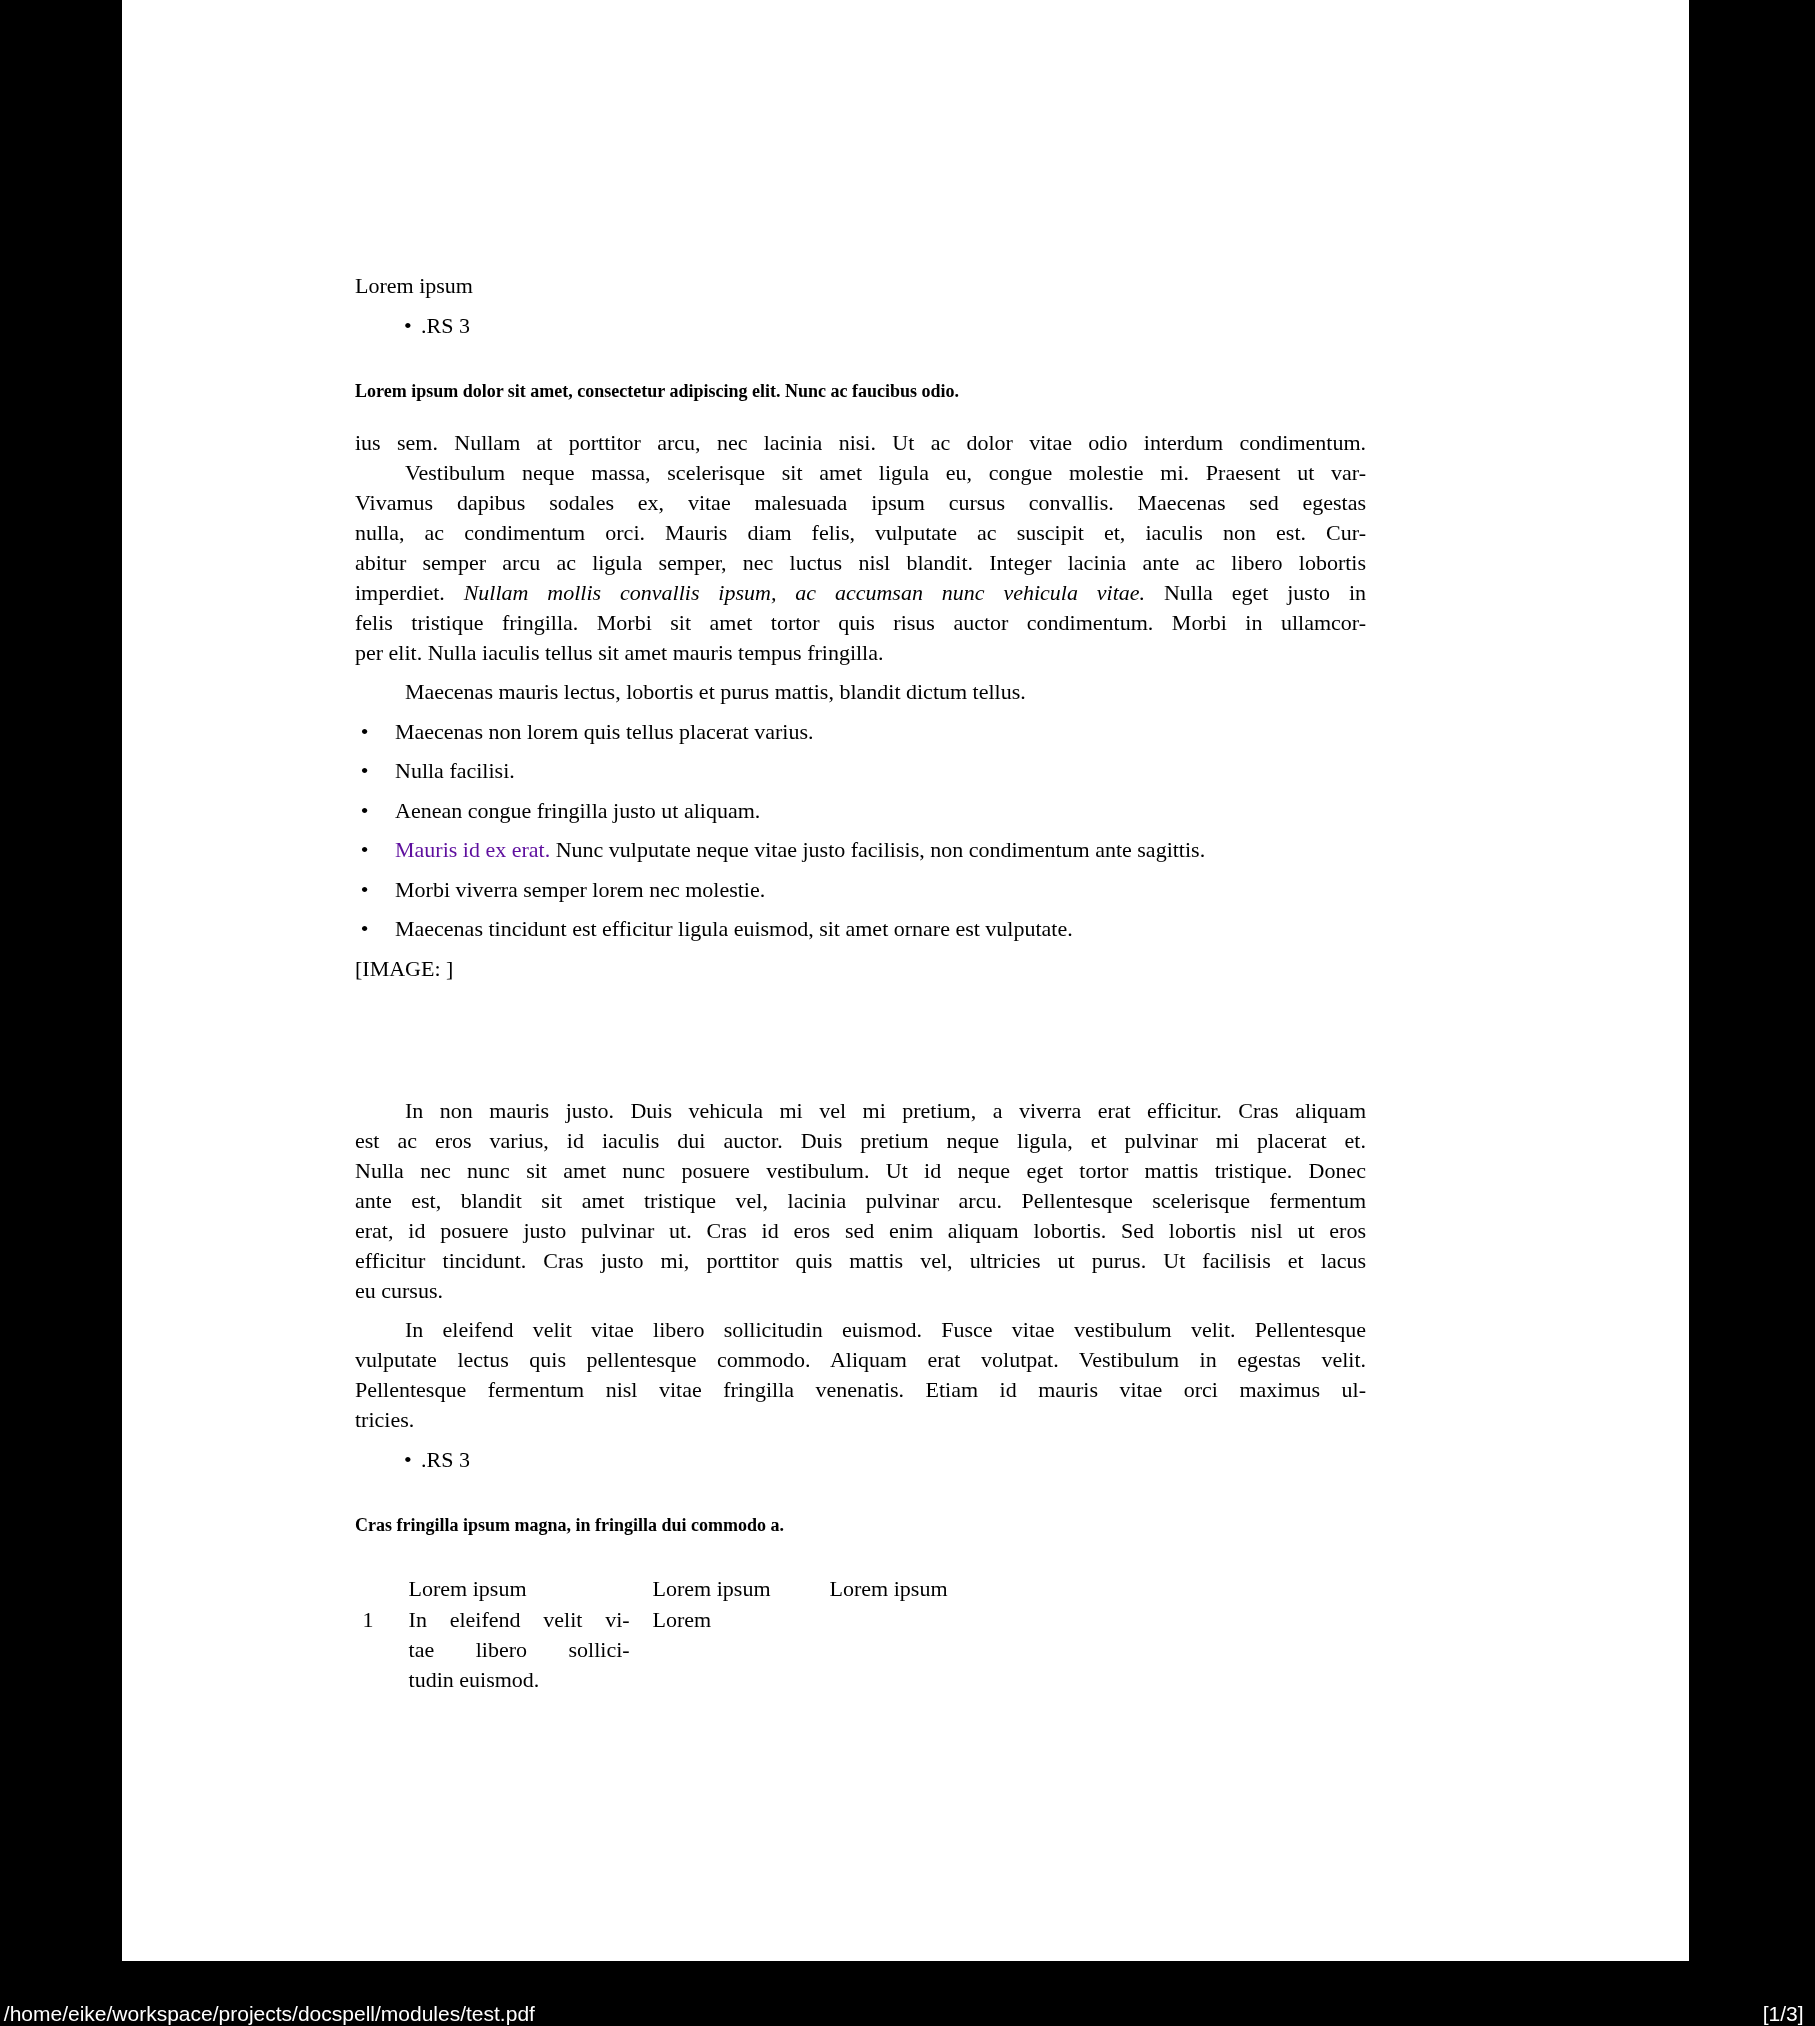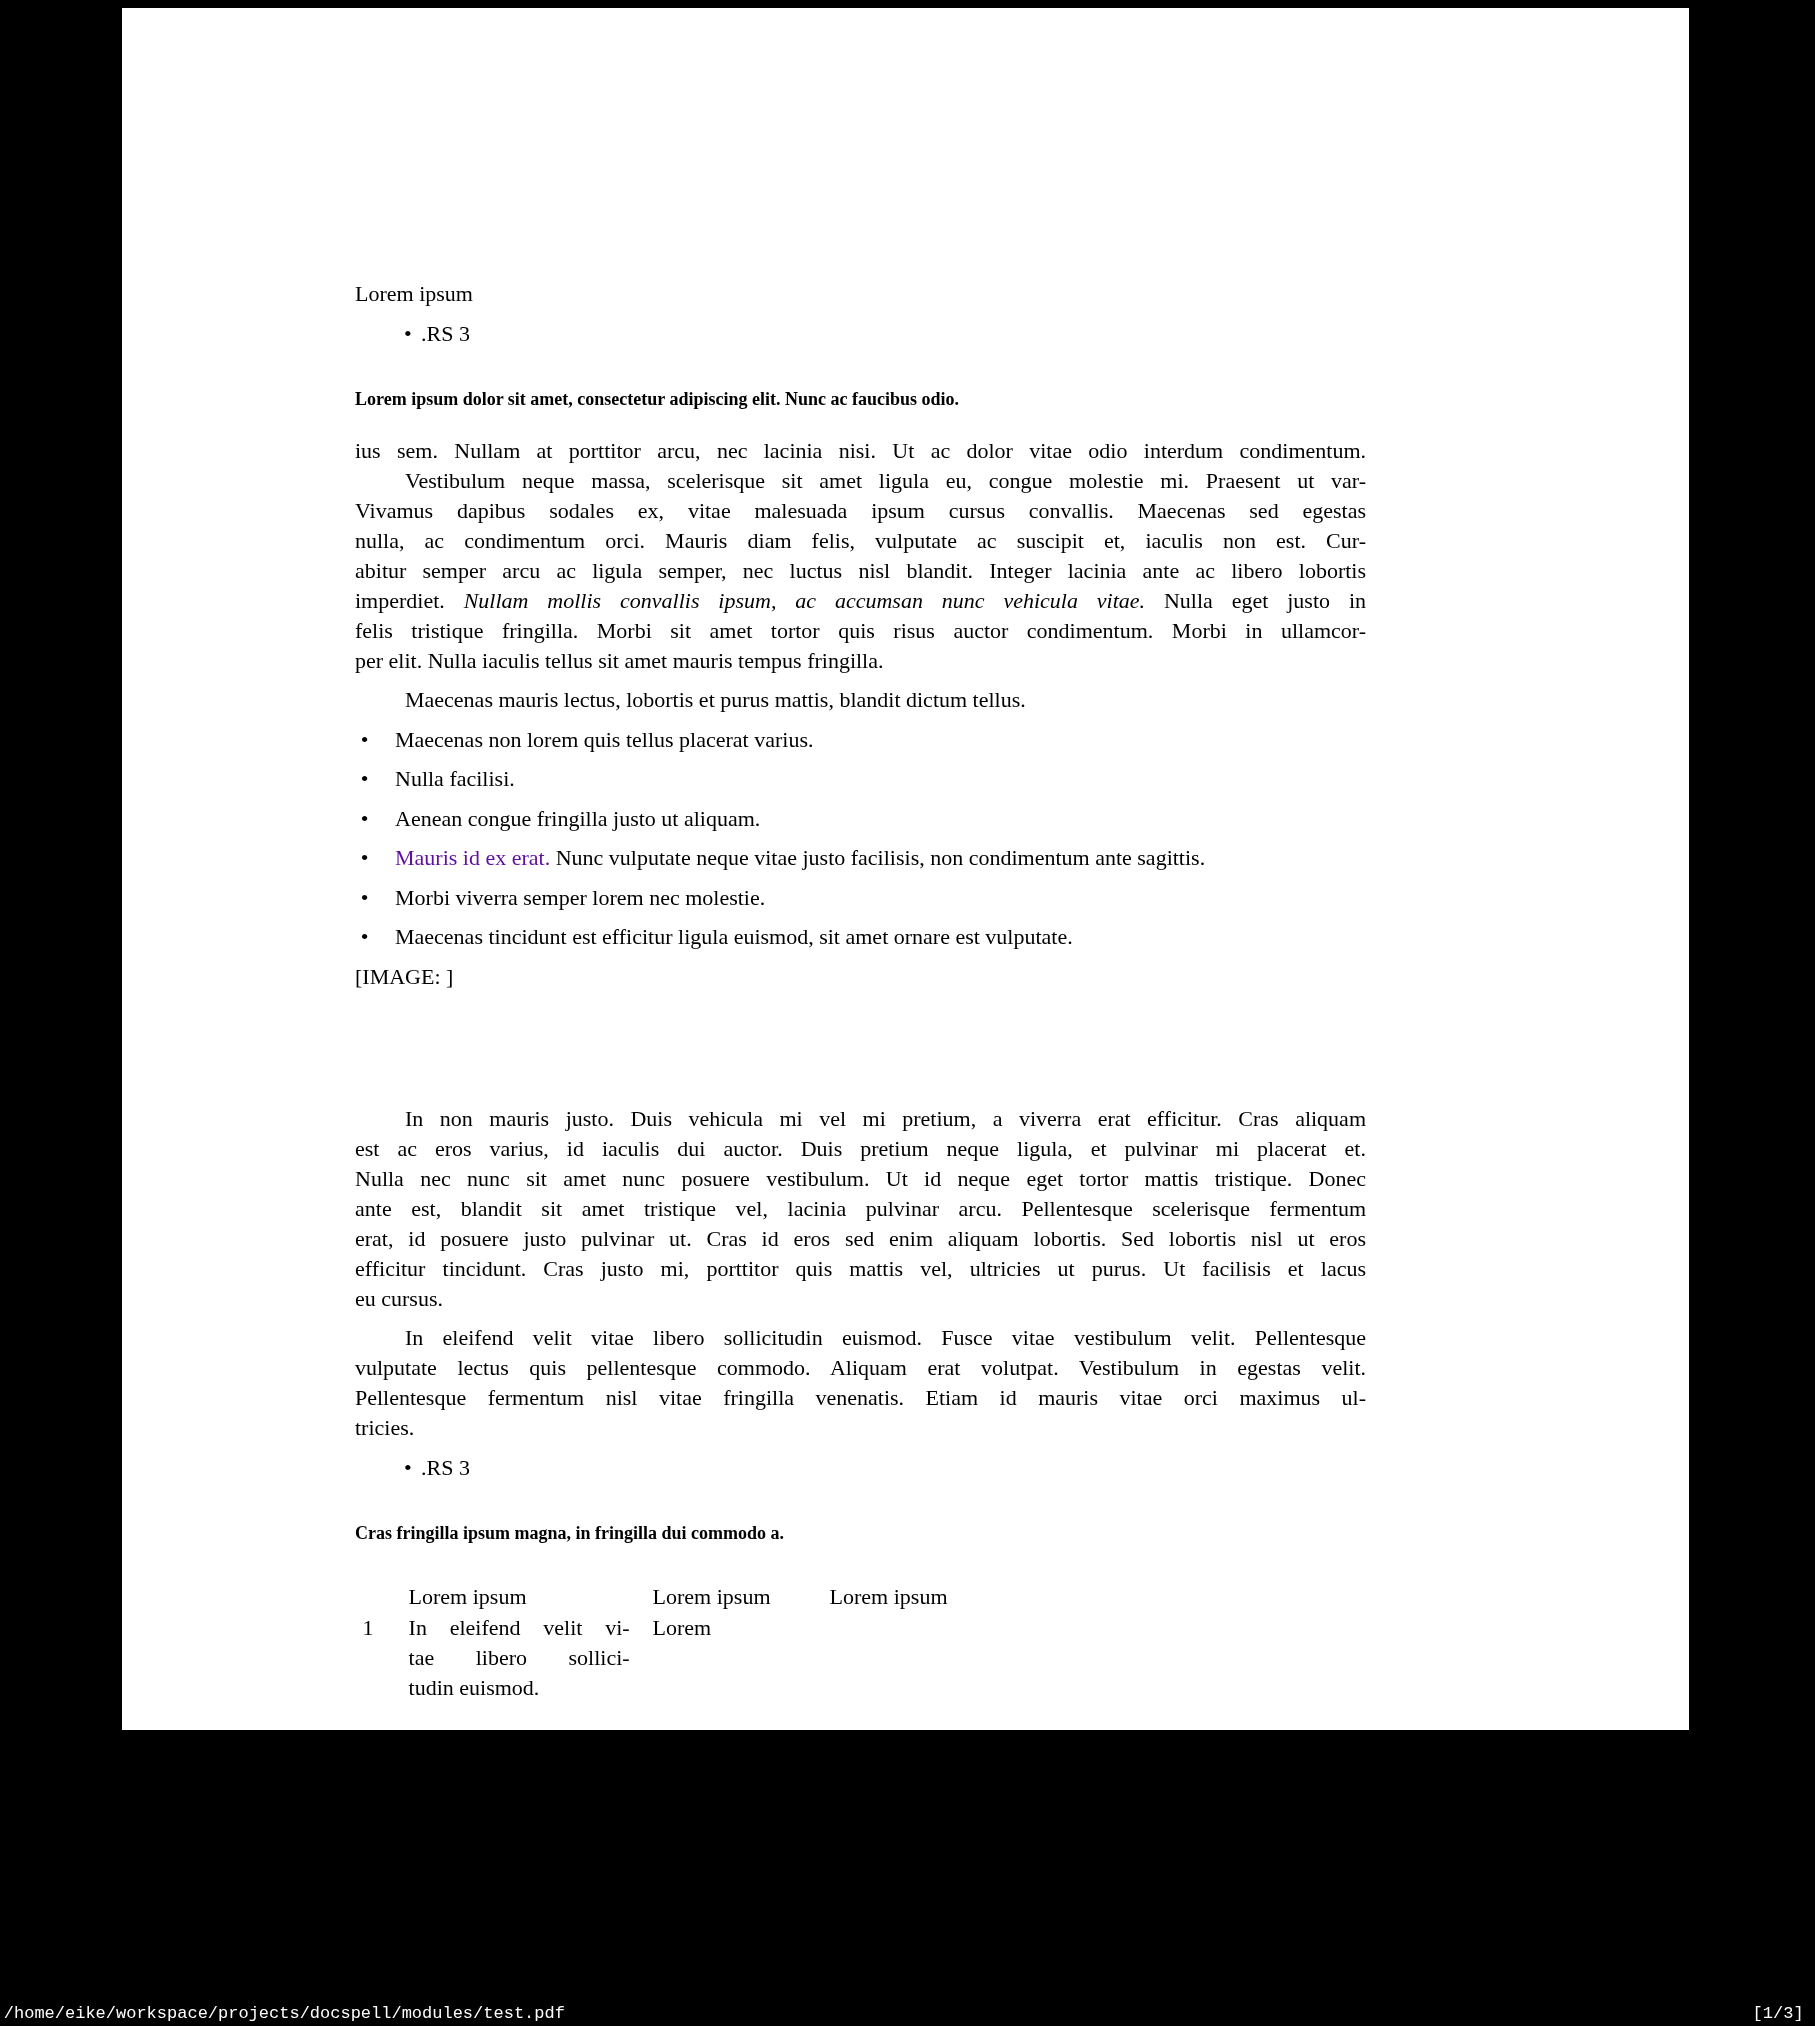--- a/index.html
+++ b/index.html
@@ -4,22 +4,22 @@
 <style>
   html,body{margin:0;padding:0;}
   body{
     width:1815px;height:2026px;
     background:#000;
     position:relative;
     overflow:hidden;
     font-family:"Liberation Serif","DejaVu Serif",serif;
   }
   .page{
-    position:absolute;left:122px;top:8px;
-    width:1567px;height:1722px;
+    position:absolute;left:122px;top:0;
+    width:1567px;height:1961px;
     background:#fff;
   }
   .content{
     margin-left:233px;
     padding-top:271px;
     width:1011px;
     font-size:22px;
     line-height:30px;
     color:#000;
   }
@@ -41,22 +41,22 @@
   .b-table{margin-top:33px;padding-left:7.6px;}
   .trow{display:grid;grid-template-columns:46px 244px 177px 165px;}
   .thead{margin-bottom:1.9px;}
   .tcell-wrap{width:221px;}
   .statusbar{
     position:absolute;left:0;top:2001px;
     width:1815px;height:25.6px;
     box-sizing:border-box;
     display:flex;justify-content:space-between;align-items:center;
     padding:0 11.4px 0 3.8px;
-    font-family:Liberation Mono, monospace;
-    font-size:17px;
+    font-family:Liberation Sans, sans-serif;
+    font-size:21px;
     gap:45px;
   }
 </style>
 </head>
 <body style="background: rgb(0, 0, 0);">
 
 <div class="page" style="background: rgb(255, 255, 255);">
   <div class="content">
       <div class="b-plain">Lorem ipsum</div>
       <div class="b-rs"><span class="bullet">•</span><span>.RS 3</span></div>

